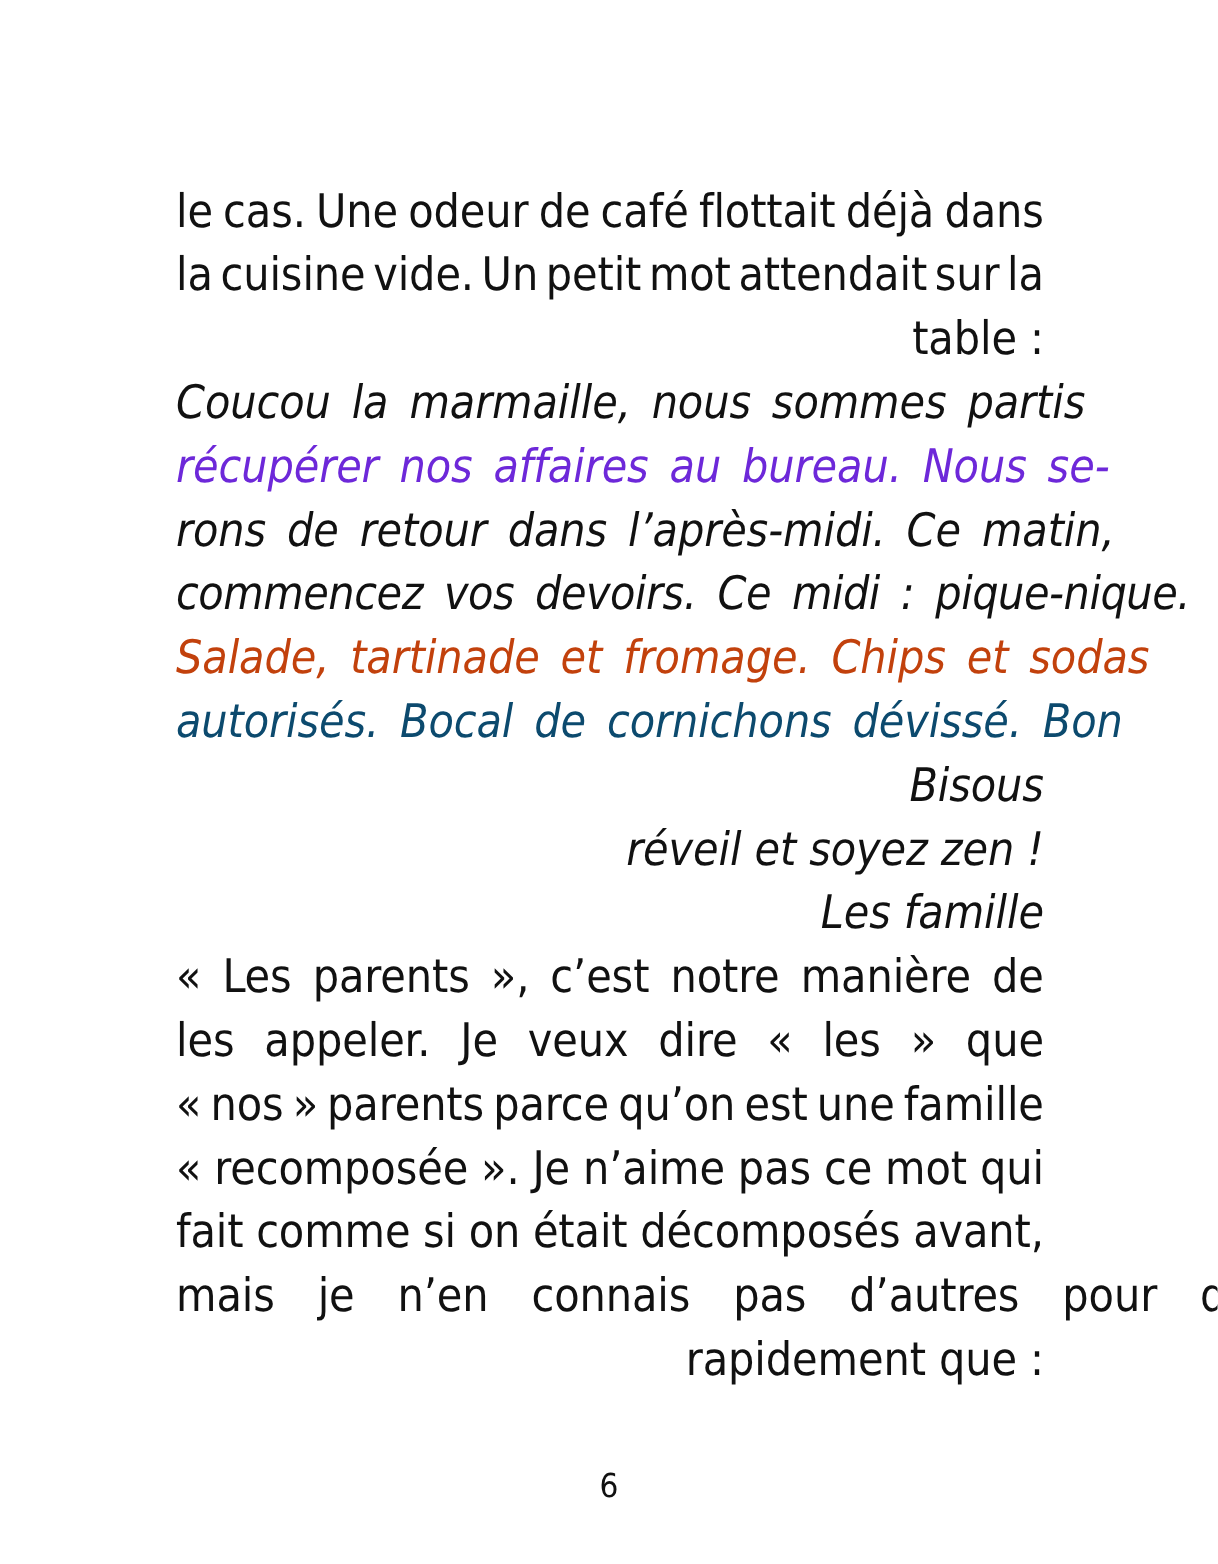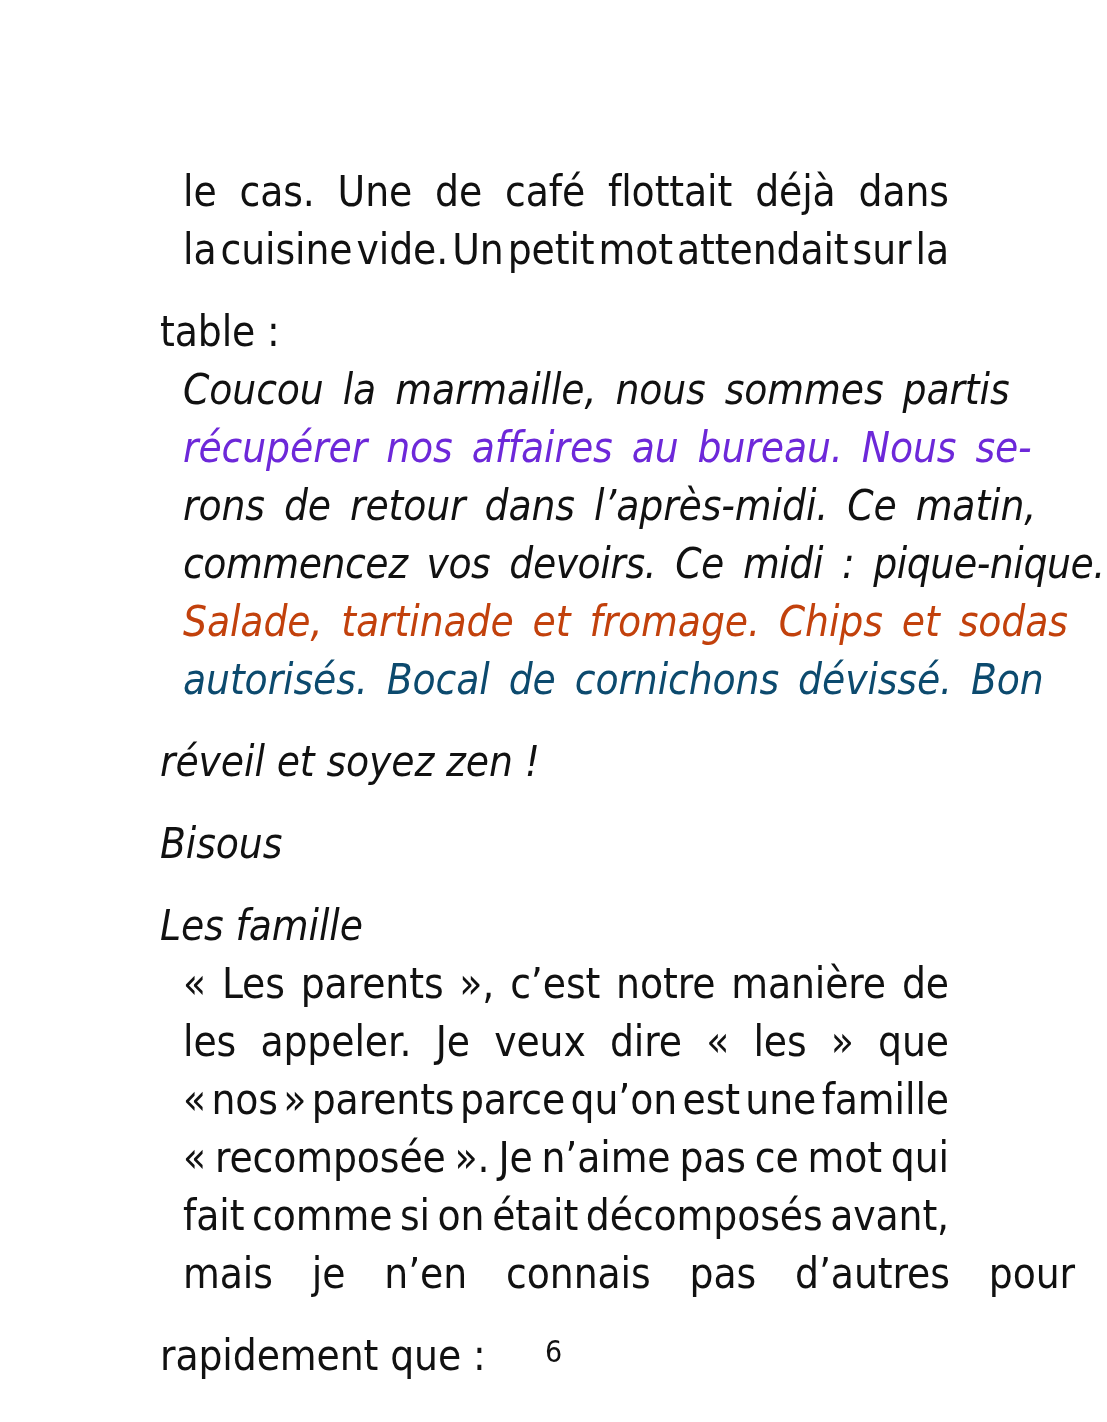--- a/index.html
+++ b/index.html
@@ -37,26 +37,24 @@
     height: 58px;
     line-height: 58px;
     font-size: 42px;
     color: #111111;
     white-space: pre;
     letter-spacing: -0.1px;
   }
 
   .line.justify {
     justify-content: space-between;
-    margin-left: 23px;
   }
 
   .line.flush {
-    justify-content: flex-start;
-    margin-top: 24px;
+    justify-content: flex-end;
   }
 
   .line.italic {
     font-style: italic;
     gap: 19px;
   }
 
   
   .line.tight {
     letter-spacing: -0.45px;
@@ -78,33 +76,33 @@
     color: #111111;
   }
 </style>
 </head>
 <body>
 
 <div class="page" style="--page-bg: #ffffff;">
 
   <div class="text-block">
       <div class="block">
-        <div class="line justify" style="color: rgb(17, 17, 17);"><span class="w">le</span><span class="w">cas.</span><span class="w">Une</span><span class="w">de</span><span class="w">café</span><span class="w">flottait</span><span class="w">déjà</span><span class="w">dans</span></div>
+        <div class="line justify" style="color: rgb(17, 17, 17);"><span class="w">le</span><span class="w">cas.</span><span class="w">Une</span><span class="w">odeur</span><span class="w">de</span><span class="w">café</span><span class="w">flottait</span><span class="w">déjà</span><span class="w">dans</span></div>
         <div class="line justify" style="color: rgb(17, 17, 17);"><span class="w">la</span><span class="w">cuisine</span><span class="w">vide.</span><span class="w">Un</span><span class="w">petit</span><span class="w">mot</span><span class="w">attendait</span><span class="w">sur</span><span class="w">la</span></div>
         <div class="line flush" style="color: rgb(17, 17, 17);"><span class="w">table :</span></div>
       </div>
       <div class="block">
         <div class="line justify italic" style="color: rgb(17, 17, 17);"><span class="w">Coucou</span><span class="w">la</span><span class="w">marmaille,</span><span class="w">nous</span><span class="w">sommes</span><span class="w">partis</span></div>
         <div class="line justify italic" style="color: #6d28d9;"><span class="w">récupérer</span><span class="w">nos</span><span class="w">affaires</span><span class="w">au</span><span class="w">bureau.</span><span class="w">Nous</span><span class="w">se-</span></div>
         <div class="line justify italic" style="color: rgb(17, 17, 17);"><span class="w">rons</span><span class="w">de</span><span class="w">retour</span><span class="w">dans</span><span class="w">l’après-midi.</span><span class="w">Ce</span><span class="w">matin,</span></div>
         <div class="line justify italic tight" style="color: rgb(17, 17, 17); text-align: center;"><span class="w">commencez</span><span class="w">vos</span><span class="w">devoirs.</span><span class="w">Ce</span><span class="w">midi</span><span class="w">:</span><span class="w">pique-nique.</span></div>
         <div class="line justify italic" style="color: #c2410c;"><span class="w">Salade,</span><span class="w">tartinade</span><span class="w">et</span><span class="w">fromage.</span><span class="w">Chips</span><span class="w">et</span><span class="w">sodas</span></div>
         <div class="line justify italic" style="color: #0c4a6e;"><span class="w">autorisés.</span><span class="w">Bocal</span><span class="w">de</span><span class="w">cornichons</span><span class="w">dévissé.</span><span class="w">Bon</span></div>
+        <div class="line flush italic" style="color: rgb(17, 17, 17);"><span class="w">Bisous</span></div>
         <div class="line flush italic" style="color: rgb(17, 17, 17);"><span class="w">réveil et soyez zen !</span></div>
-        <div class="line flush italic" style="color: rgb(17, 17, 17);"><span class="w">Bisous</span></div>
         <div class="line flush italic" style="color: rgb(17, 17, 17);"><span class="w">Les famille</span></div>
       </div>
       <div class="block">
         <div class="line justify" style="color: rgb(17, 17, 17);"><span class="w">«</span><span class="w">Les</span><span class="w">parents</span><span class="w">»,</span><span class="w">c’est</span><span class="w">notre</span><span class="w">manière</span><span class="w">de</span></div>
         <div class="line justify" style="color: rgb(17, 17, 17);"><span class="w">les</span><span class="w">appeler.</span><span class="w">Je</span><span class="w">veux</span><span class="w">dire</span><span class="w">«</span><span class="w">les</span><span class="w">»</span><span class="w">que</span></div>
         <div class="line justify" style="color: rgb(17, 17, 17);"><span class="w">«</span><span class="w">nos</span><span class="w">»</span><span class="w">parents</span><span class="w">parce</span><span class="w">qu’on</span><span class="w">est</span><span class="w">une</span><span class="w">famille</span></div>
         <div class="line justify" style="color: rgb(17, 17, 17);"><span class="w">«</span><span class="w">recomposée</span><span class="w">».</span><span class="w">Je</span><span class="w">n’aime</span><span class="w">pas</span><span class="w">ce</span><span class="w">mot</span><span class="w">qui</span></div>
         <div class="line justify" style="color: rgb(17, 17, 17);"><span class="w">fait</span><span class="w">comme</span><span class="w">si</span><span class="w">on</span><span class="w">était</span><span class="w">décomposés</span><span class="w">avant,</span></div>
         <div class="line justify" style="color: rgb(17, 17, 17); gap: 39px;"><span class="w">mais</span><span class="w">je</span><span class="w">n’en</span><span class="w">connais</span><span class="w">pas</span><span class="w">d’autres</span><span class="w">pour</span><span class="w">dire</span></div>
         <div class="line flush" style="color: rgb(17, 17, 17);"><span class="w">rapidement que :</span></div>

